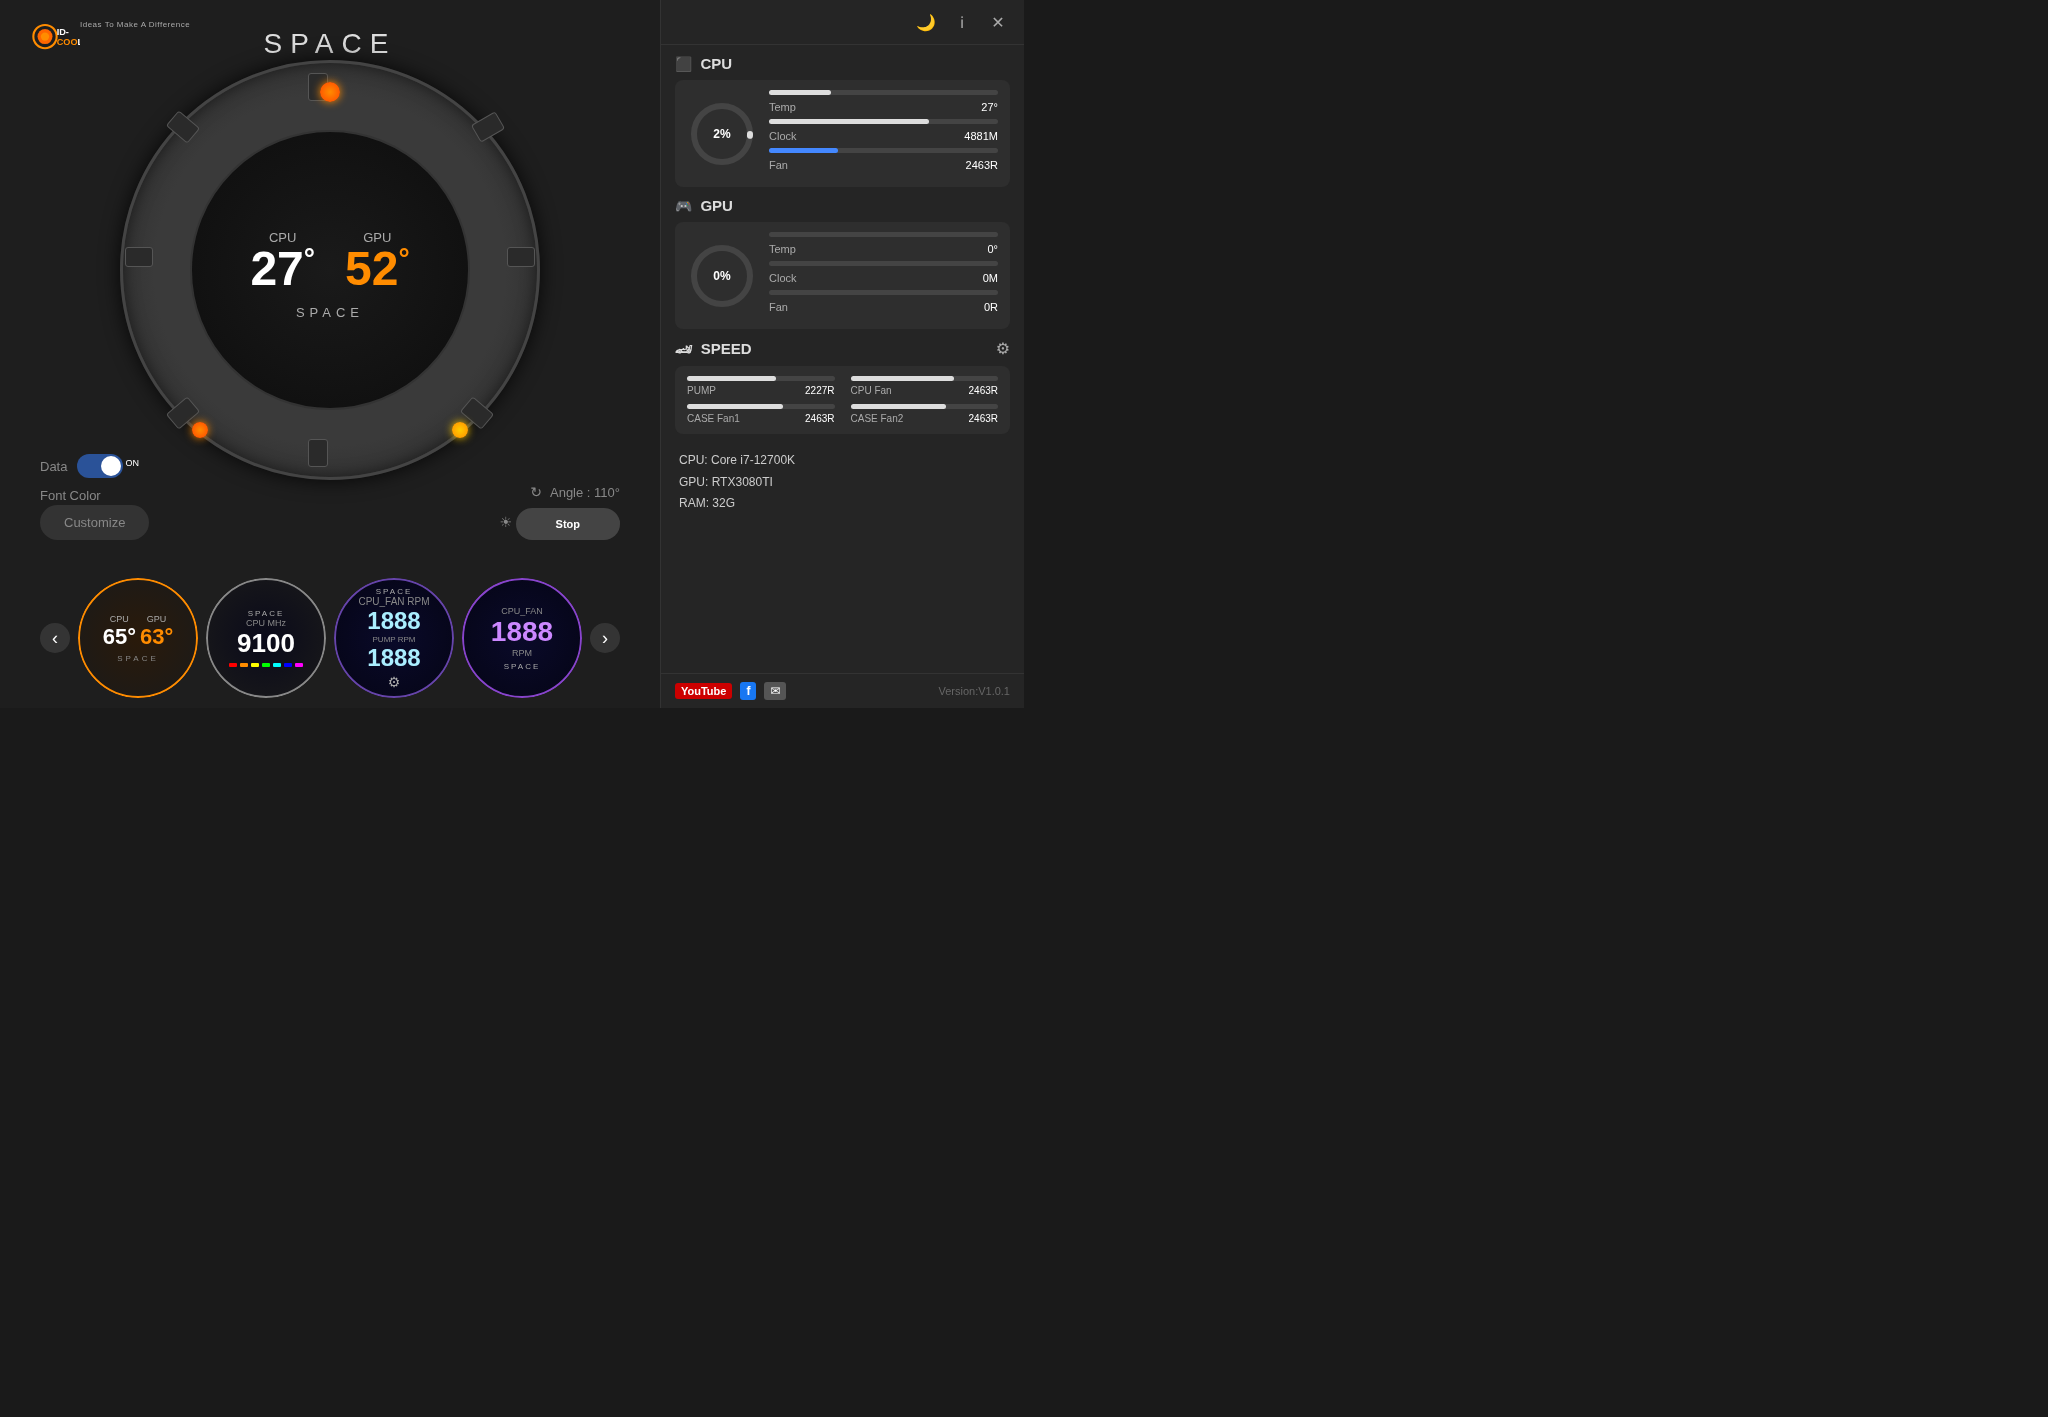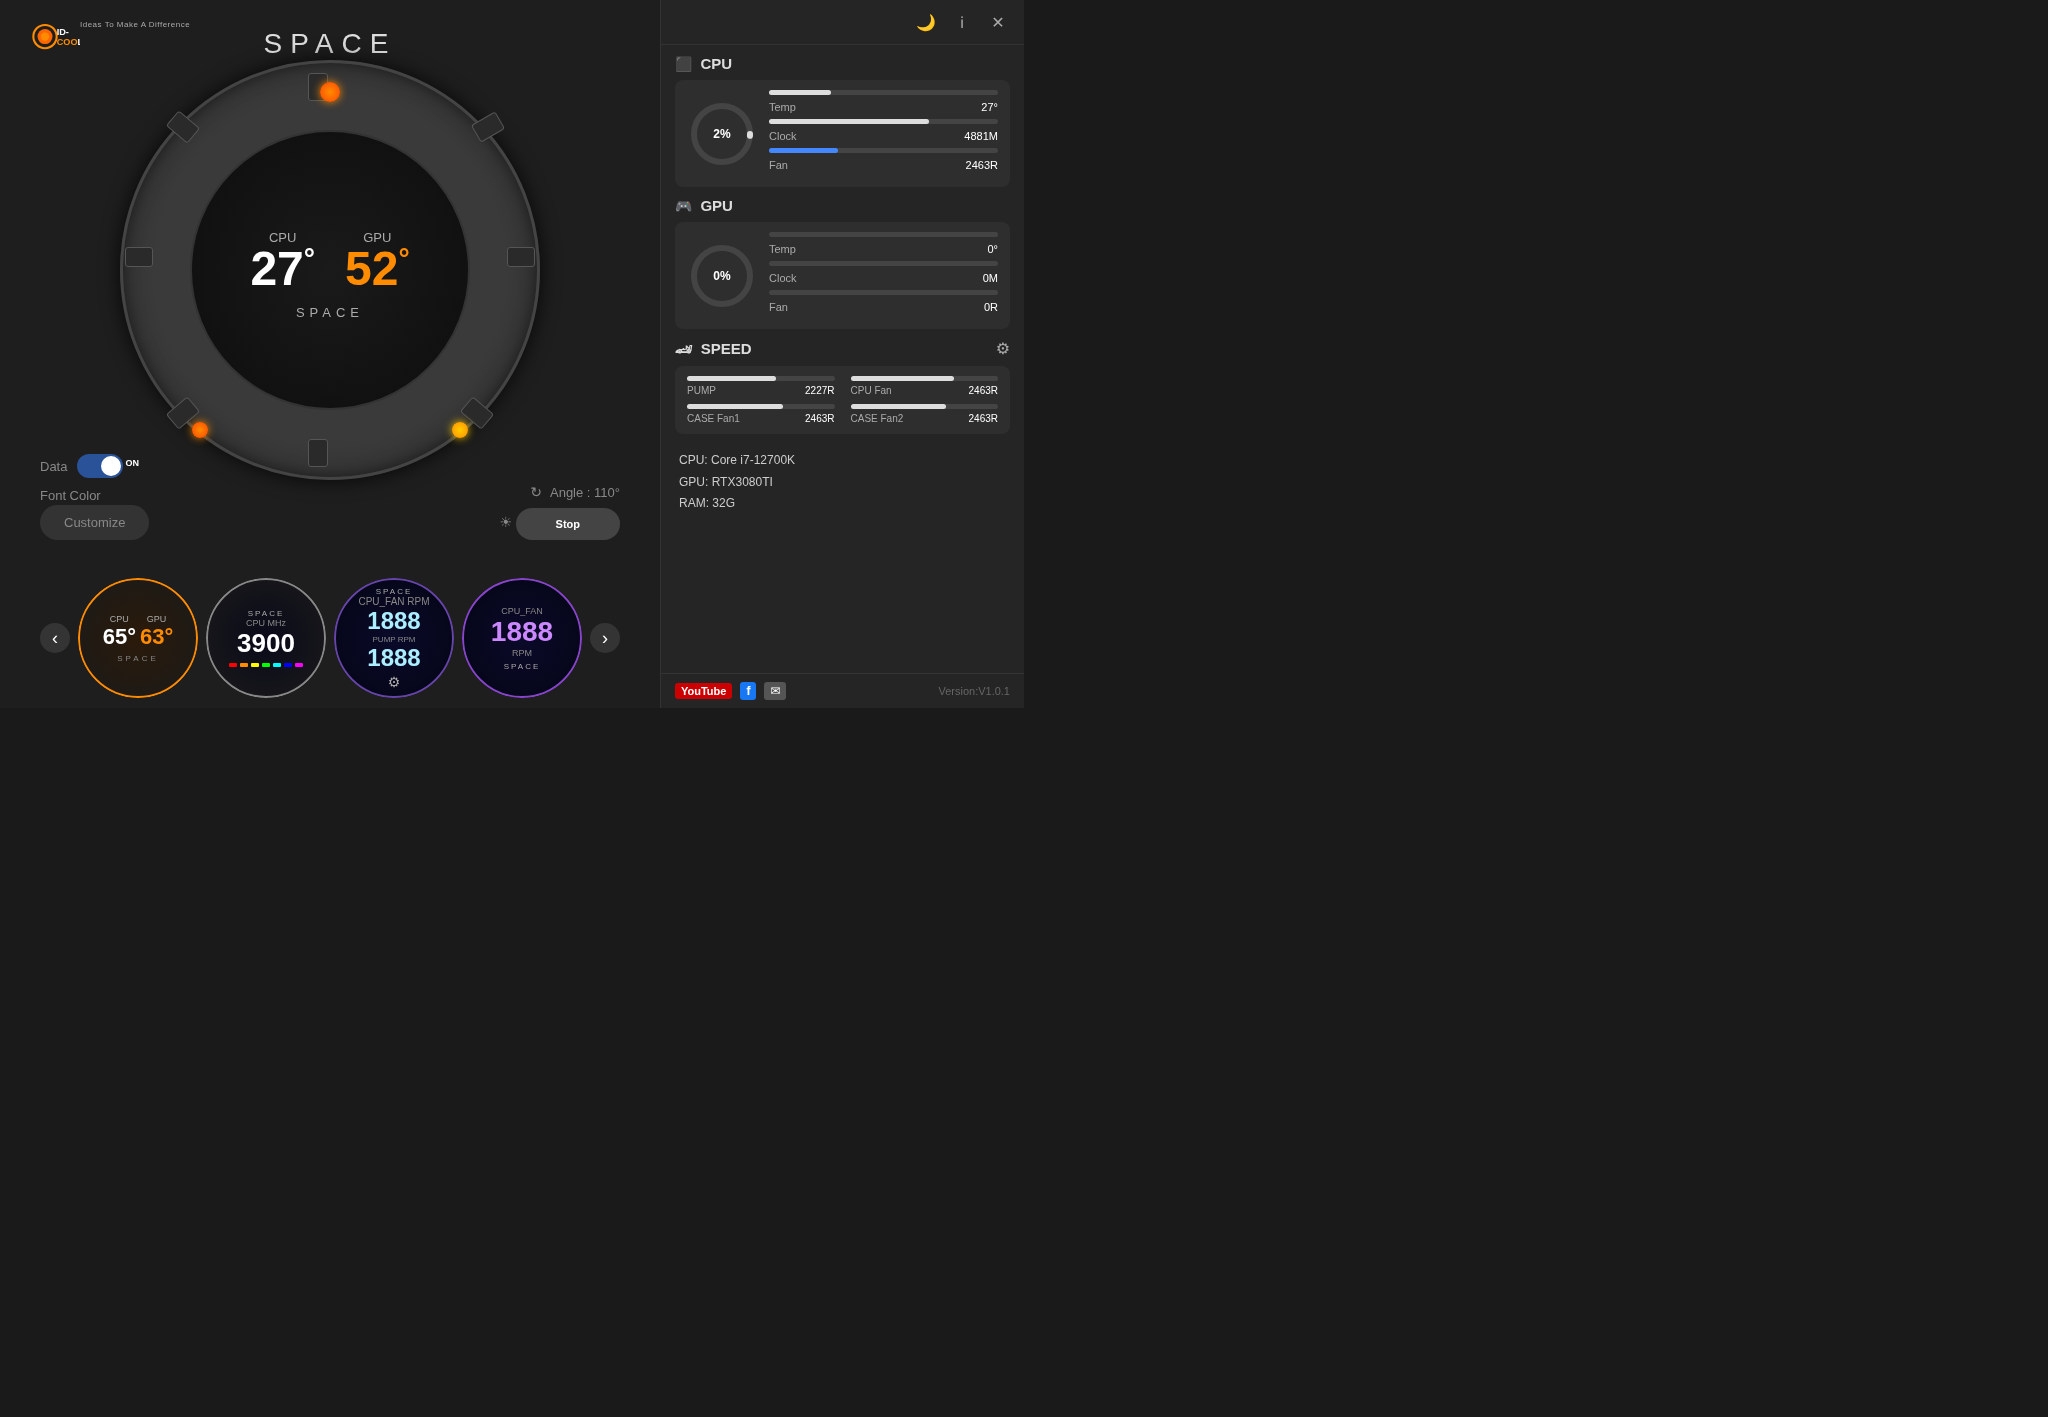--- a/index.html
+++ b/index.html
@@ -217,21 +217,21 @@
       position: absolute;
       top: 2px;
       right: 2px;
     }
     .toggle-on-text {
       position: absolute;
       left: 6px;
       top: 4px;
       font-size: 9px;
       color: #fff;
-      font-weight: bold;
+      font-weight: normal;
       padding-left: 42px;
     }
 
     .font-color-row {
       position: absolute;
       bottom: 205px;
       left: 40px;
       display: flex;
       align-items: center;
       gap: 8px;
@@ -636,21 +636,21 @@
           <span style="font-size:22px;font-weight:bold;color:#ff8c00;">63°</span>
         </div>
         <div style="font-size:8px;letter-spacing:3px;color:#888;margin-top:4px;">SPACE</div>
       </div>
     </div>
 
     <div class="thumb">
       <div class="thumb-inner thumb-2">
         <div style="font-size:8px;letter-spacing:2px;color:#aaa;">SPACE</div>
         <div style="font-size:9px;color:#888;">CPU     MHz</div>
-        <div style="font-size:26px;font-weight:bold;color:#fff;">3900</div>
+        <div style="font-size:26px;font-weight:bold;color:#fff;">9100</div>
         <div style="display:flex;gap:3px;margin-top:4px;">
           <div style="width:8px;height:4px;background:#f00;border-radius:1px;"></div>
           <div style="width:8px;height:4px;background:#ff8c00;border-radius:1px;"></div>
           <div style="width:8px;height:4px;background:#ff0;border-radius:1px;"></div>
           <div style="width:8px;height:4px;background:#0f0;border-radius:1px;"></div>
           <div style="width:8px;height:4px;background:#0ff;border-radius:1px;"></div>
           <div style="width:8px;height:4px;background:#00f;border-radius:1px;"></div>
           <div style="width:8px;height:4px;background:#f0f;border-radius:1px;"></div>
         </div>
       </div>

